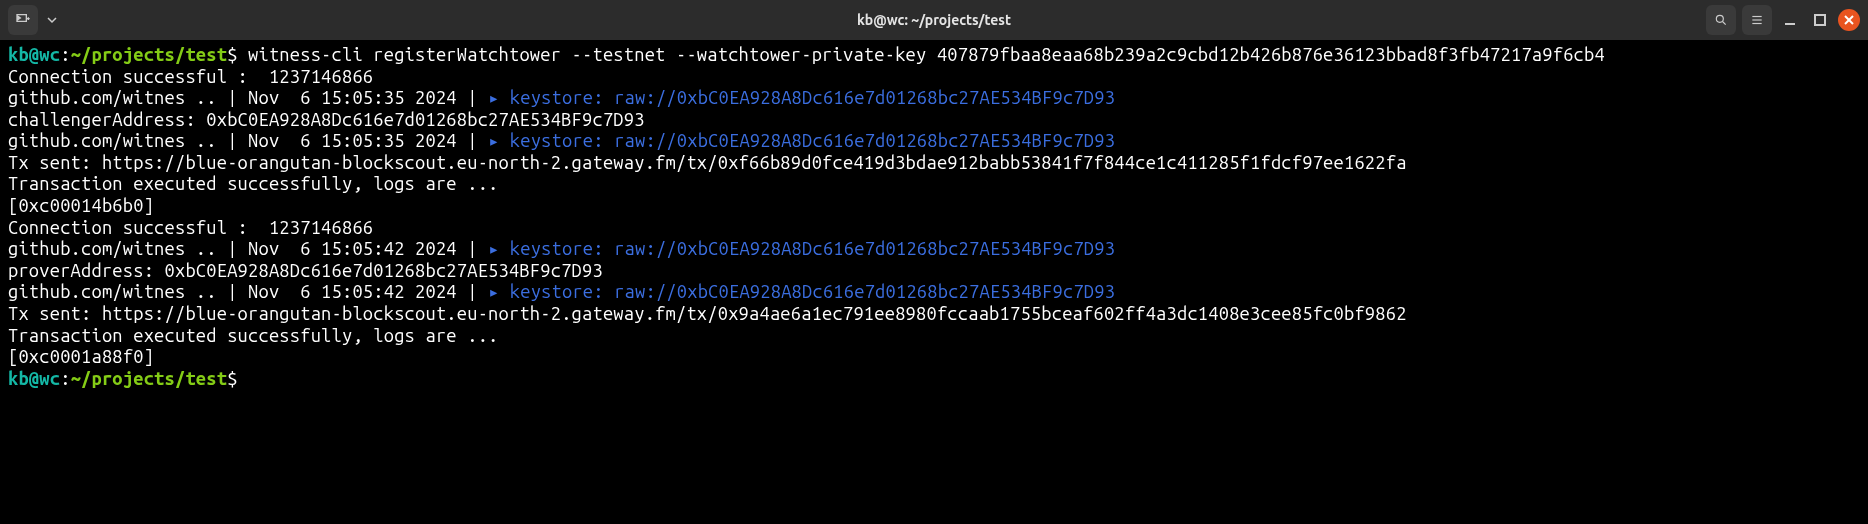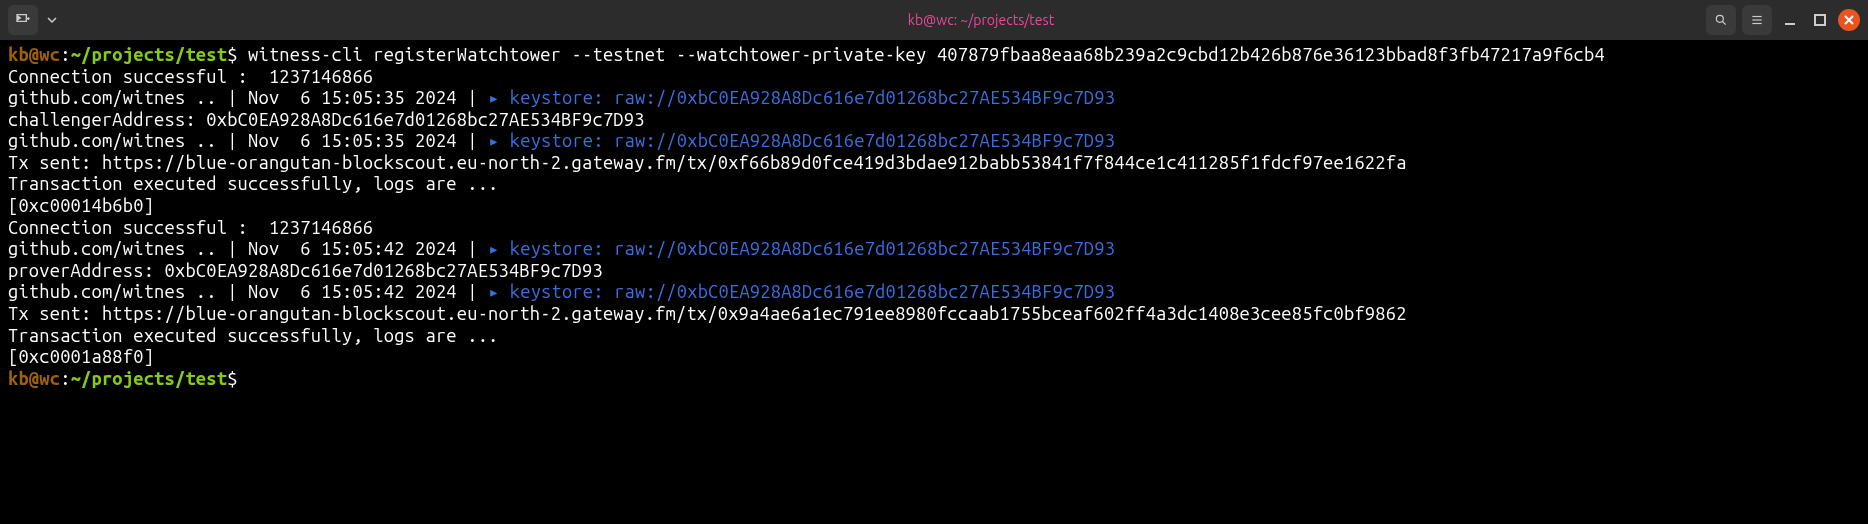--- a/index.html
+++ b/index.html
@@ -32,23 +32,22 @@
 .new-tab-btn svg { width: 16px; height: 16px; fill: #ccc; }
 .down-arrow {
   width: 16px; height: 30px;
   display: flex; align-items: center; justify-content: center;
   cursor: pointer;
 }
 .down-arrow svg { width: 10px; height: 10px; fill: #ccc; }
 .title-text {
   position: absolute;
   left: 50%; transform: translateX(-50%);
-  font-weight: normal;
-  color: #ec4899;
-  margin-left: 47px;
+  font-weight: bold;
+  color: #e5e5e5;
 }
 .right-controls {
   margin-left: auto;
   display: flex; gap: 6px; align-items: center;
 }
 .ctl-btn {
   background: #3a3a3a;
   border-radius: 6px;
   width: 30px; height: 30px;
   display: flex; align-items: center; justify-content: center;
@@ -71,21 +70,21 @@
 .close-btn svg { width: 10px; height: 10px; stroke: #fff; stroke-width: 2; fill: none; }
 .terminal {
   padding: 4px 8px;
   font-size: 18.3px;
   line-height: 1.18;
   color: #fff;
   white-space: pre-wrap;
   word-break: break-all;
   letter-spacing: 0.2px;
 }
-.green { color: #a16207; font-weight: bold; }
+.green { color: #14b8a6; font-weight: bold; }
 .blue { color: #84cc16; font-weight: bold; }
 .brightblue { color: #3b6ee0; }
 .white { color: #fff; }
 .line { display: block; }
 </style>
 </head>
 <body>
 
 <div class="titlebar">
   <div class="left-controls">

